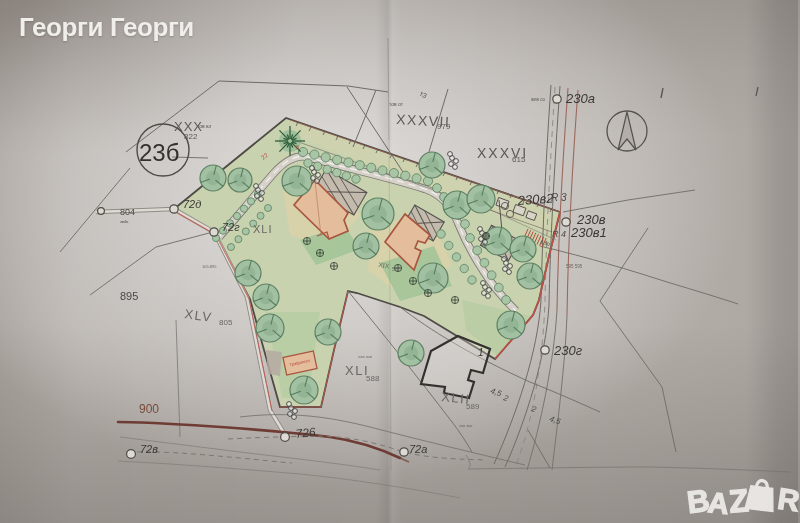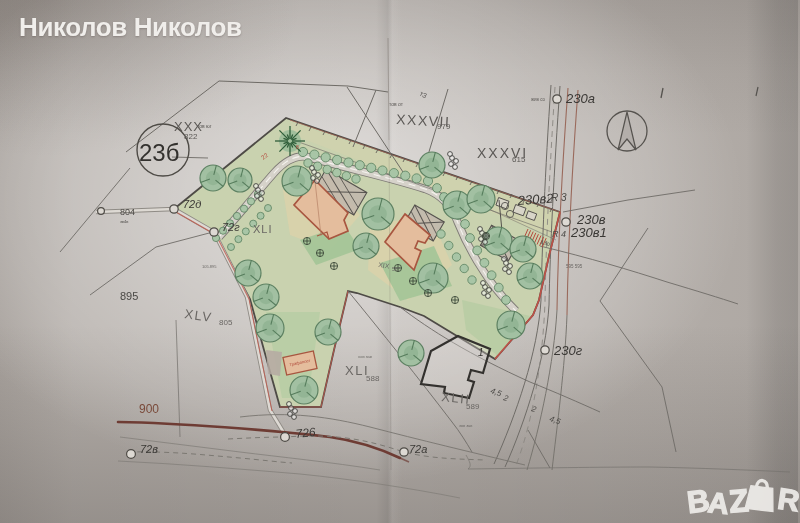--- a/index.html
+++ b/index.html
@@ -421,21 +421,21 @@
       <text x="503" y="400" font-size="8" fill="#4a4845" font-family="Liberation Sans" font-style="italic" transform="rotate(18 503 400)">2</text>
       <text x="531" y="411" font-size="8" fill="#4a4845" font-family="Liberation Sans" font-style="italic" transform="rotate(18 531 411)">2</text>
       <text x="549" y="421" font-size="8" fill="#4a4845" font-family="Liberation Sans" font-style="italic" transform="rotate(18 549 421)">4,5</text>
       <text x="540" y="243" font-size="5" fill="#4a4845" font-family="Liberation Sans" transform="rotate(20 540 243)">1.50</text>
       <text x="566" y="268" font-size="4.5" fill="#6a6764" font-family="Liberation Sans">595 595</text>
       <text x="263" y="160" font-size="6" fill="#b5493c" font-family="Liberation Sans" transform="rotate(-35 263 160)">22</text>
       <text x="296" y="149" font-size="5" fill="#b5493c" font-family="Liberation Sans">8</text>
       <line x1="758" y1="87" x2="756" y2="96" stroke="#55524e" stroke-width="1.2"></line>
 </svg>
 
-<div class="name">Николов Николов</div>
+<div class="name">Георги Георги</div>
 
 <svg class="logo" width="120" height="52" viewBox="0 0 120 52">
 <g fill="#eceae7" opacity="0.95" stroke="#eceae7" stroke-width="1.3">
 
 <g transform="translate(12,34) rotate(-7)">
           <text x="-10" y="11" font-family="Liberation Sans" font-weight="bold" font-size="31">B</text>
         </g>
 
 <g transform="translate(33,36) rotate(6)">
           <text x="-10" y="10" font-family="Liberation Sans" font-weight="bold" font-size="29">A</text>

